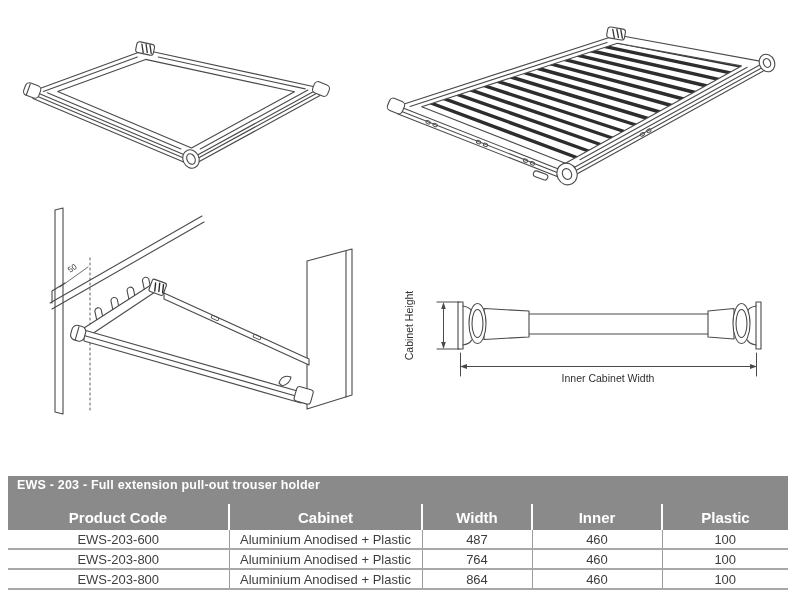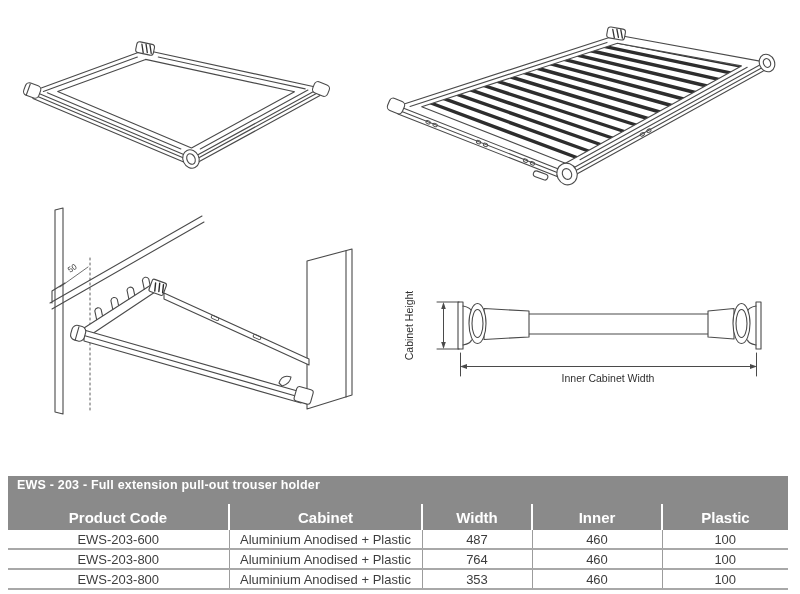--- a/index.html
+++ b/index.html
@@ -221,19 +221,19 @@
       <tr>
         <td>EWS-203-800</td>
         <td>Aluminium Anodised + Plastic</td>
         <td>764</td>
         <td>460</td>
         <td>100</td>
       </tr>
       <tr>
         <td>EWS-203-800</td>
         <td>Aluminium Anodised + Plastic</td>
-        <td>353</td>
+        <td>864</td>
         <td>460</td>
         <td>100</td>
       </tr>
     </tbody>
   </table>
 </div>
 
 </body></html>

